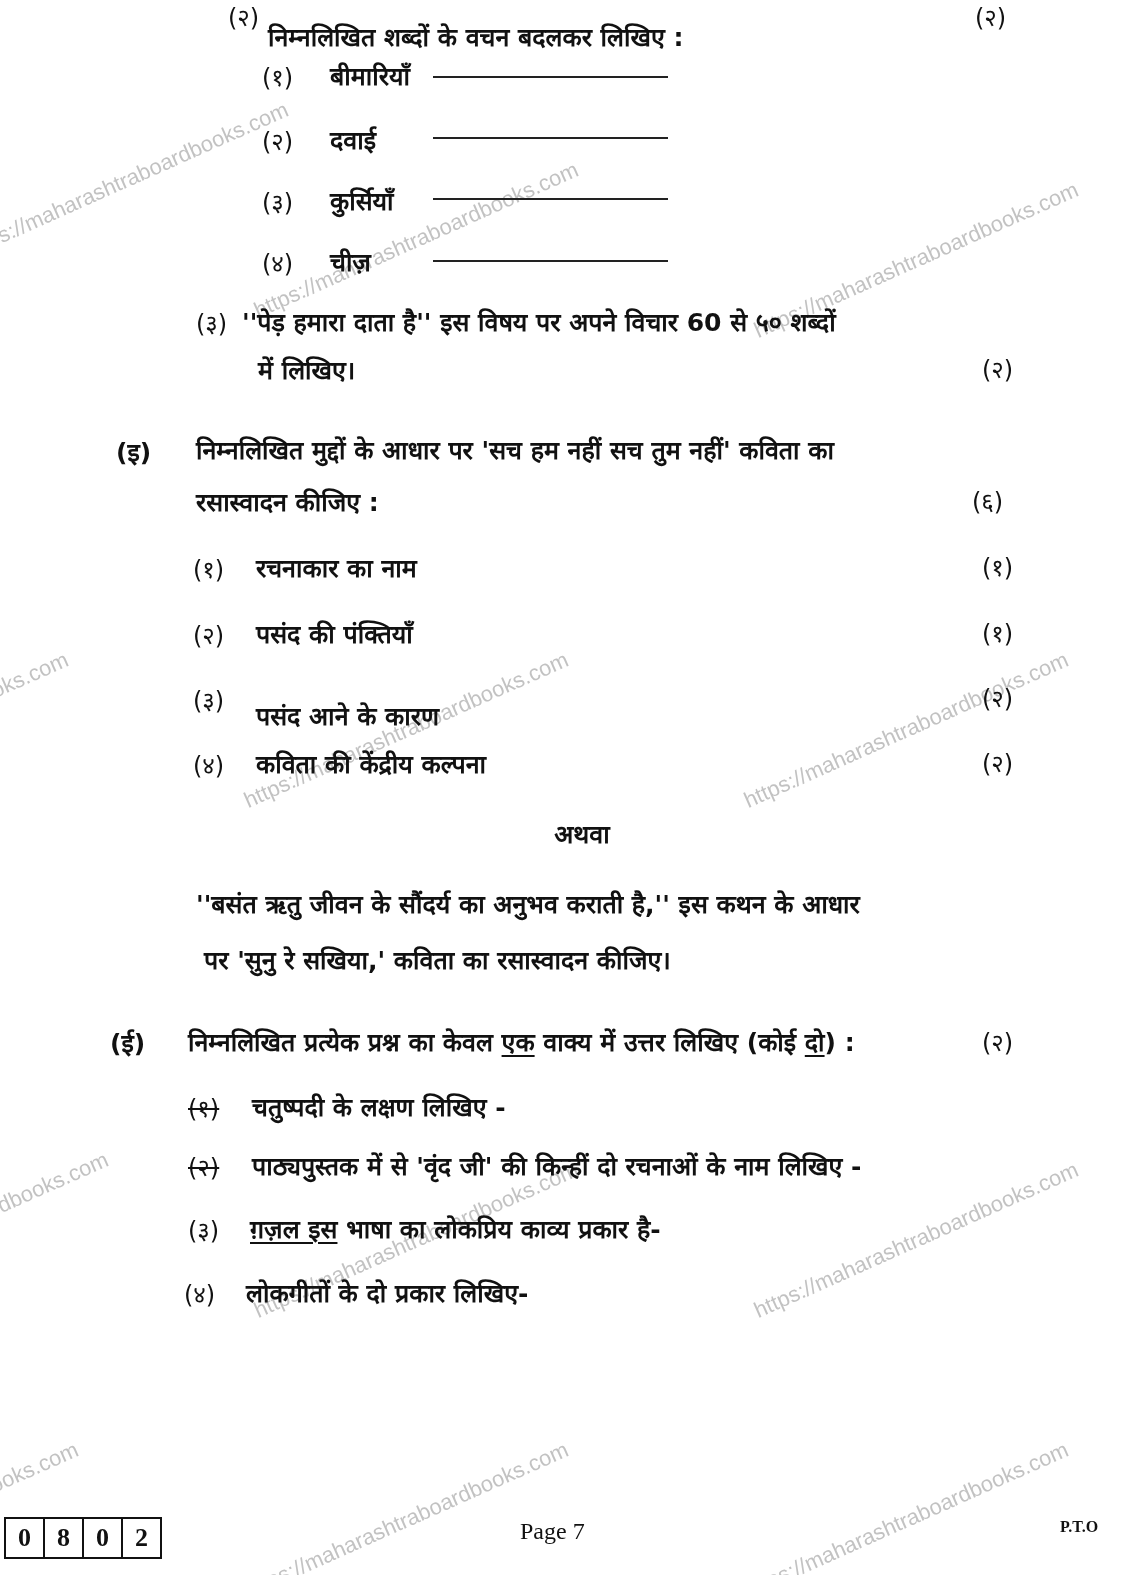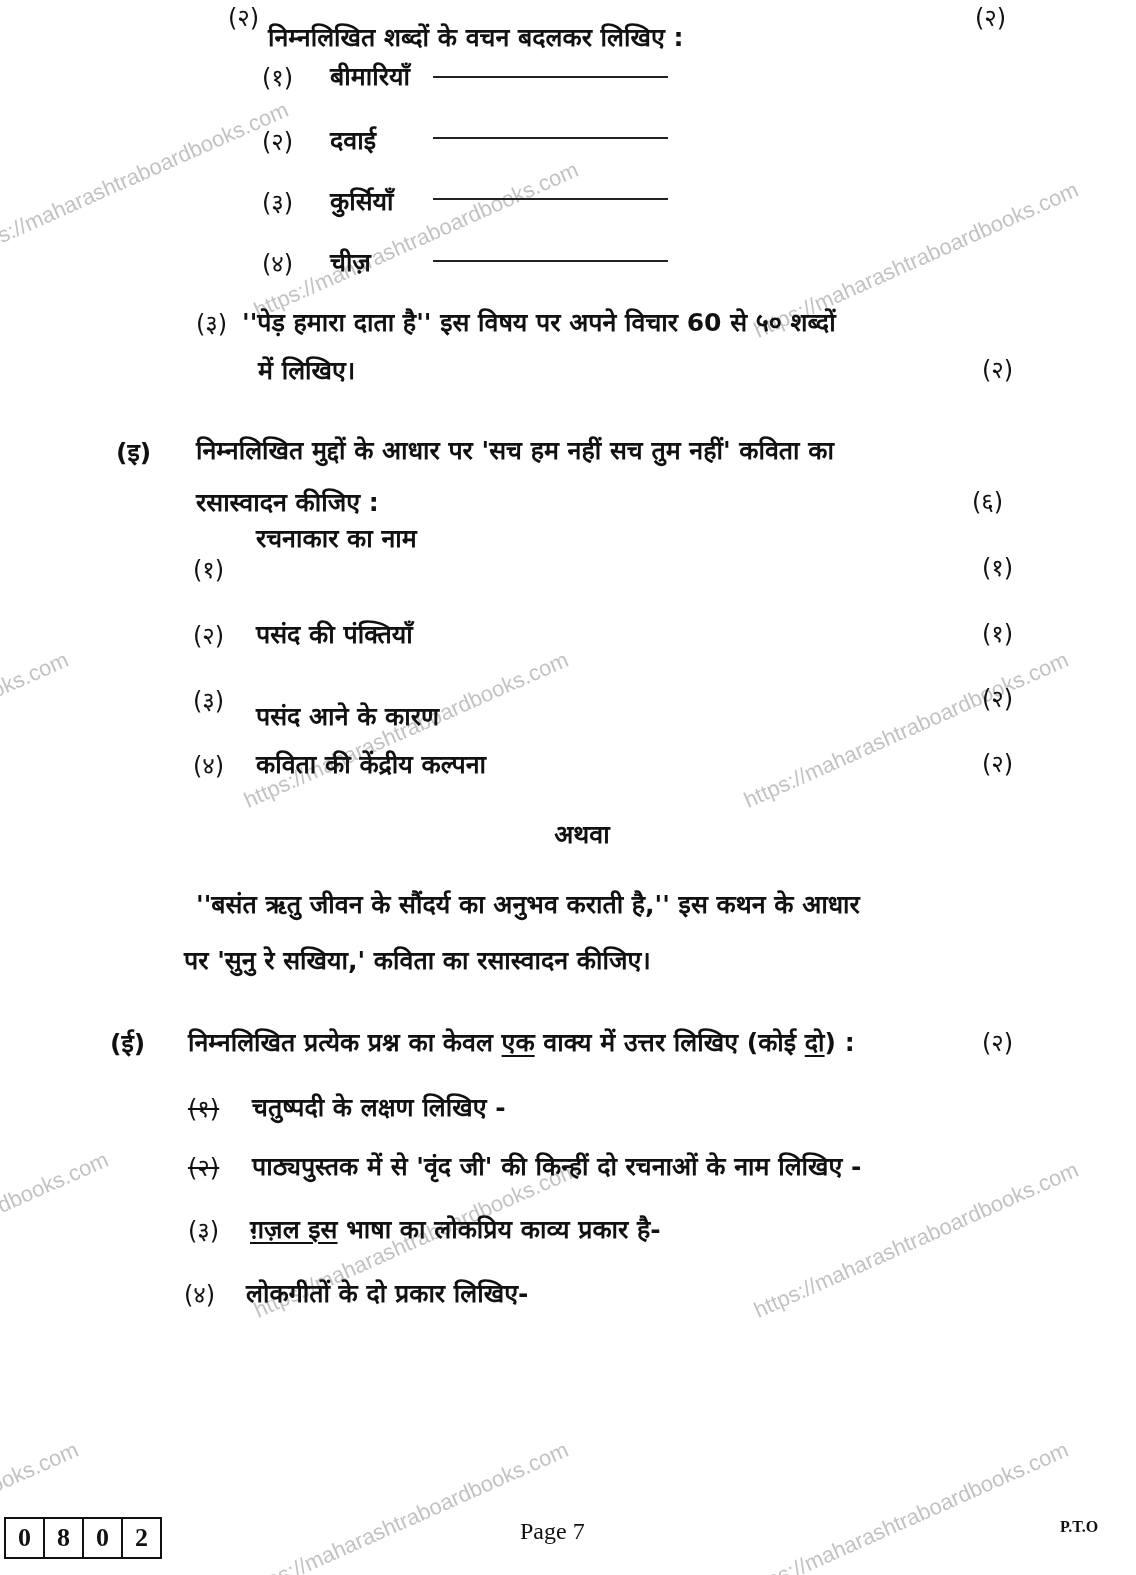--- a/index.html
+++ b/index.html
@@ -72,39 +72,39 @@
   <span class="abs num" style="left:982px; top:352px;">(२)</span>
 </div>
 
 <div>
   <span class="abs txt" style="left:116px; top:434px;">(इ)</span>
   <span class="abs txt" style="left:196px; top:432px;">निम्नलिखित मुद्दों के आधार पर 'सच हम नहीं सच तुम नहीं' कविता का</span>
   <span class="abs txt" style="left:196px; top:484px;">रसास्वादन कीजिए :</span>
   <span class="abs num" style="left:972px; top:484px;">(६)</span>
 
   <span class="abs num" style="left:193px; top:552px;">(१)</span>
-  <span class="abs txt" style="left:256px; top:520px;">रचनाकार का नाम</span>
+  <span class="abs txt" style="left:256px; top:550px;">रचनाकार का नाम</span>
   <span class="abs num" style="left:982px; top:550px;">(१)</span>
 
   <span class="abs num" style="left:193px; top:618px;">(२)</span>
   <span class="abs txt" style="left:256px; top:616px;">पसंद की पंक्तियाँ</span>
   <span class="abs num" style="left:982px; top:616px;">(१)</span>
 
   <span class="abs num" style="left:193px; top:683px;">(३)</span>
   <span class="abs txt" style="left:256px; top:677px;margin-top:21px;">पसंद आने के कारण</span>
   <span class="abs num" style="left:982px; top:681px;">(२)</span>
 
   <span class="abs num" style="left:193px; top:748px;">(४)</span>
   <span class="abs txt" style="left:256px; top:746px;">कविता की केंद्रीय कल्पना</span>
   <span class="abs num" style="left:982px; top:746px;">(२)</span>
 
   <div class="heading-center txt" style="top:816px; padding-left:14px;">अथवा</div>
 
   <span class="abs txt" style="left:188px; top:886px;margin-left:8px;">''बसंत ऋतु जीवन के सौंदर्य का अनुभव कराती है,'' इस कथन के आधार</span>
-  <span class="abs txt" style="left:184px; top:942px;text-align:center;">पर 'सुनु रे सखिया,' कविता का रसास्वादन कीजिए।</span>
+  <span class="abs txt" style="left:204px; top:942px;text-align:center;">पर 'सुनु रे सखिया,' कविता का रसास्वादन कीजिए।</span>
 </div>
 
 <div>
   <span class="abs txt" style="left:110px; top:1025px;">(ई)</span>
   <span class="abs txt" style="left:188px; top:1024px;"><span>निम्नलिखित प्रत्येक प्रश्न का केवल </span><span class="ul">एक</span><span> वाक्य में उत्तर लिखिए (कोई </span><span class="ul">दो</span><span>) :</span></span>
   <span class="abs num" style="left:982px; top:1025px;">(२)</span>
 
   <span class="abs num strike" style="left:188px; top:1091px;">(१)</span>
   <span class="abs txt" style="left:252px; top:1089px;">चतुष्पदी के लक्षण लिखिए -</span>
 

